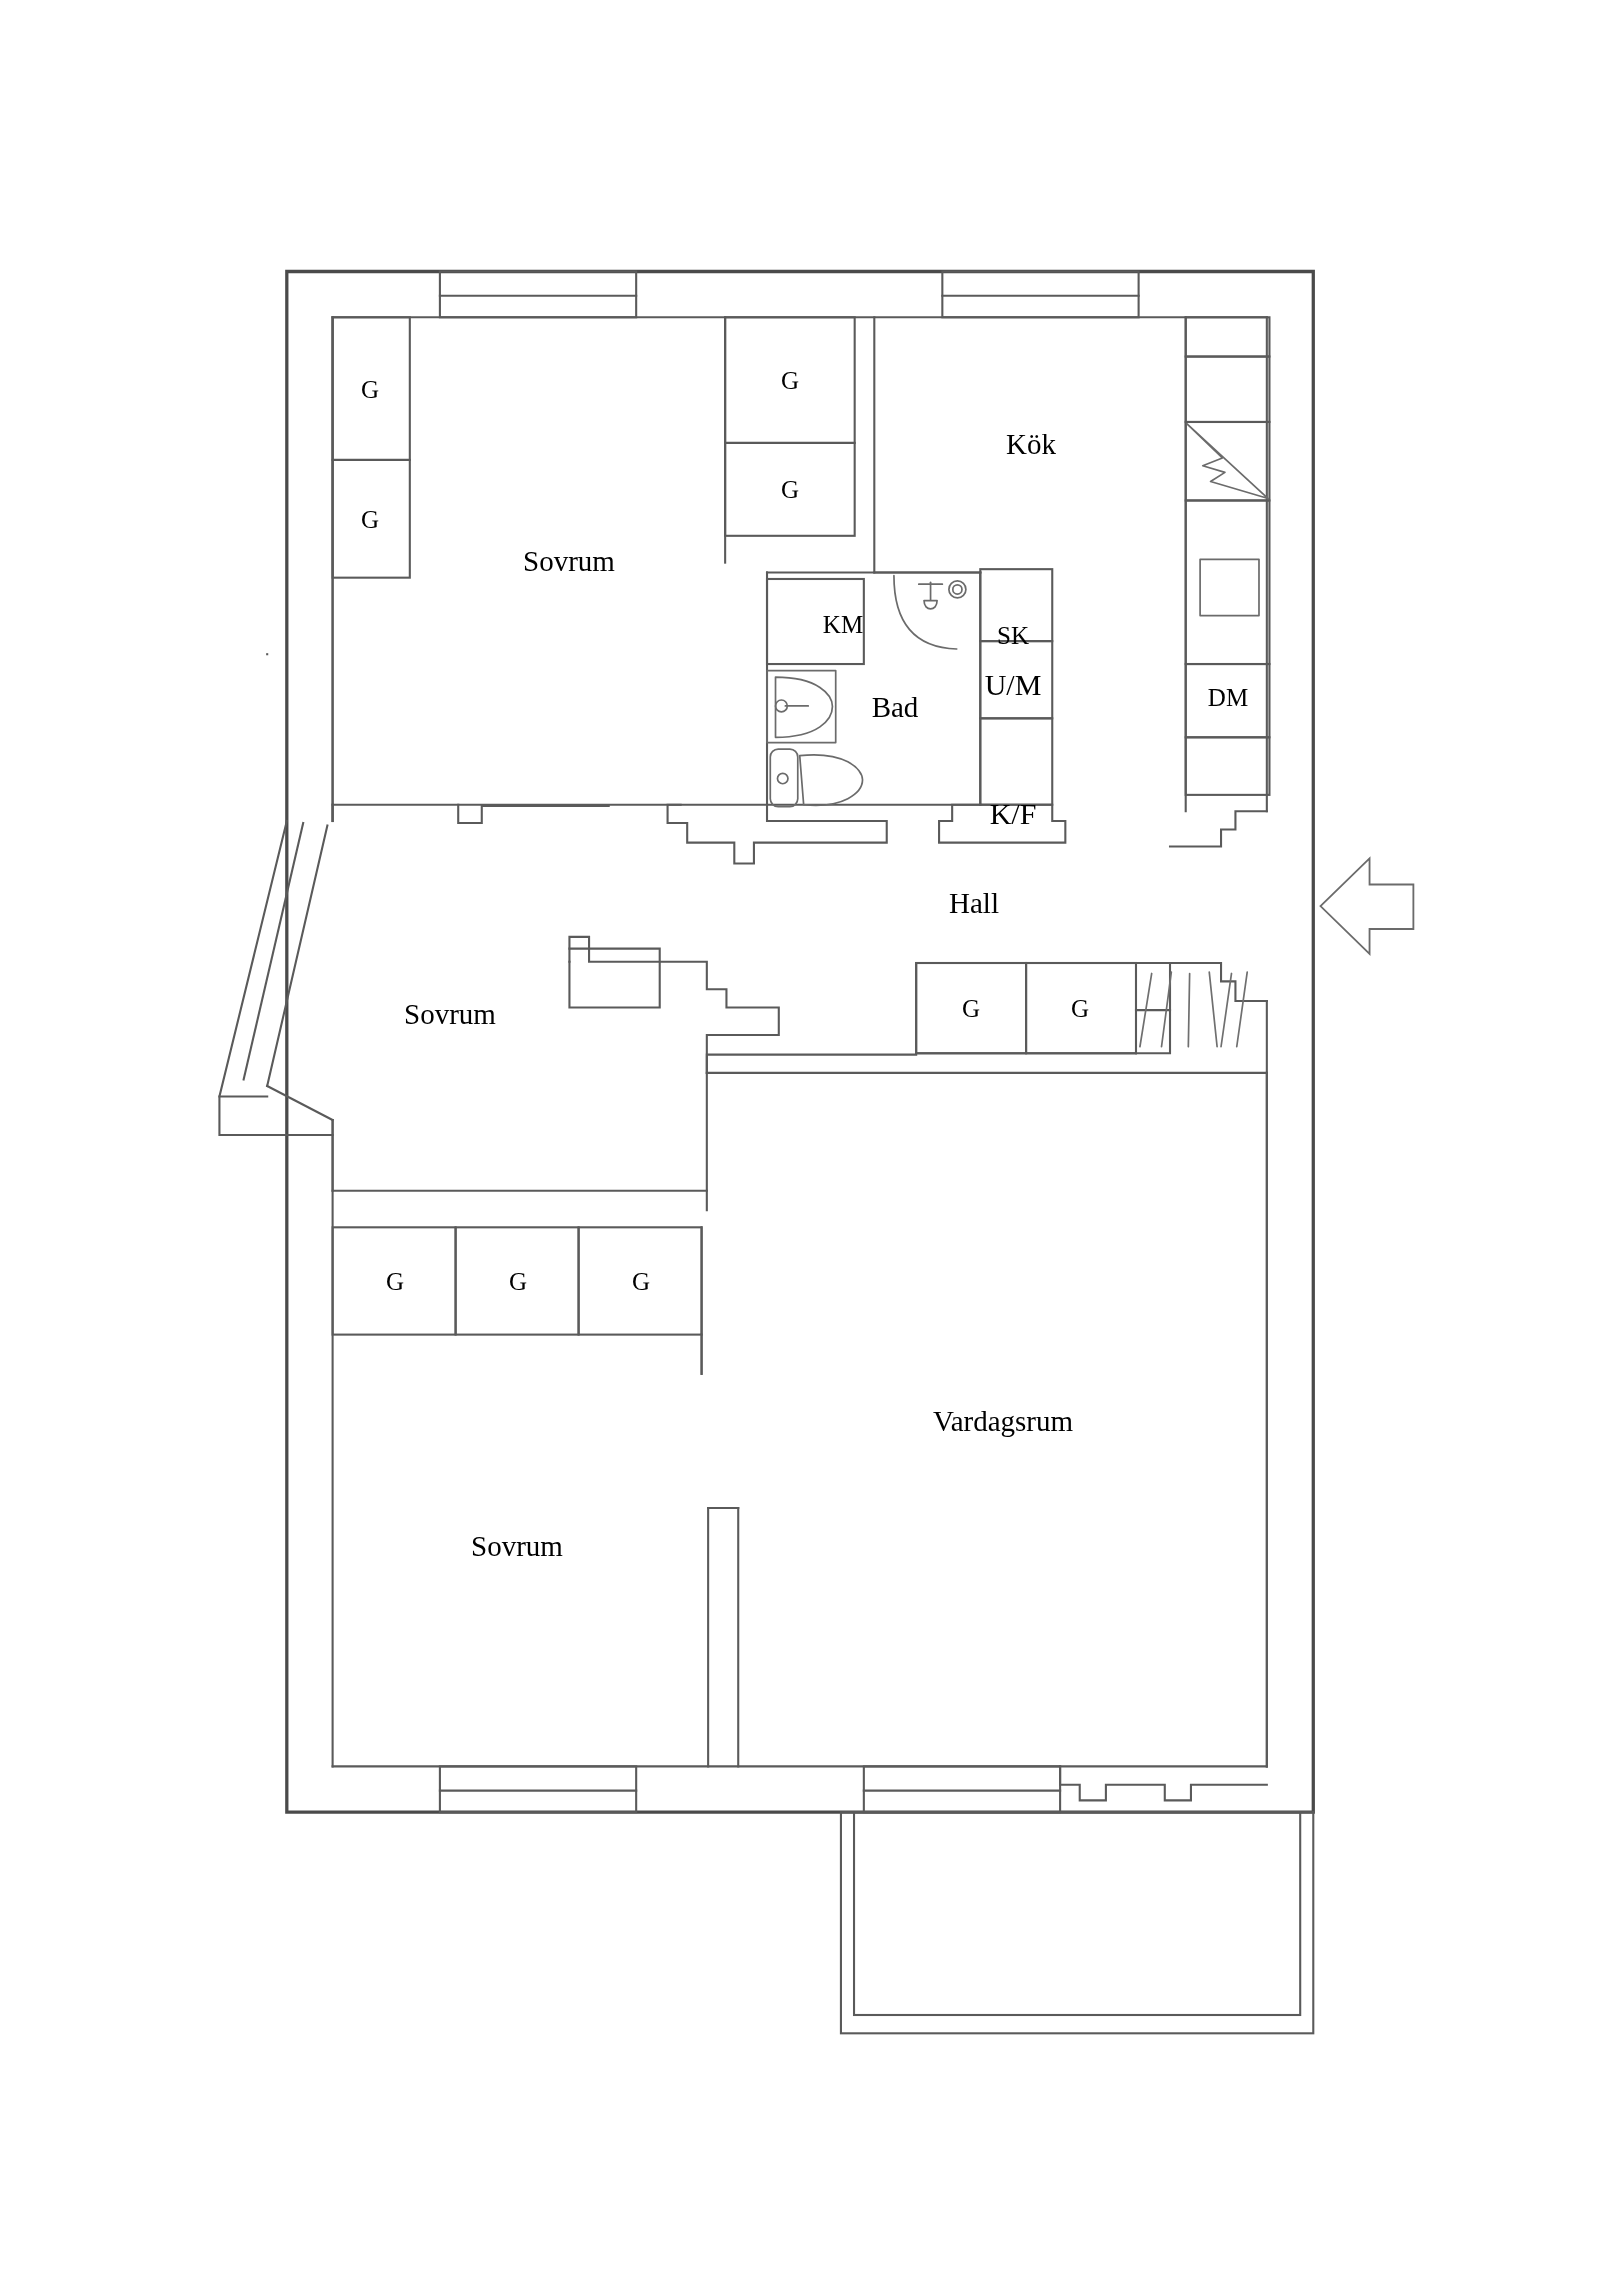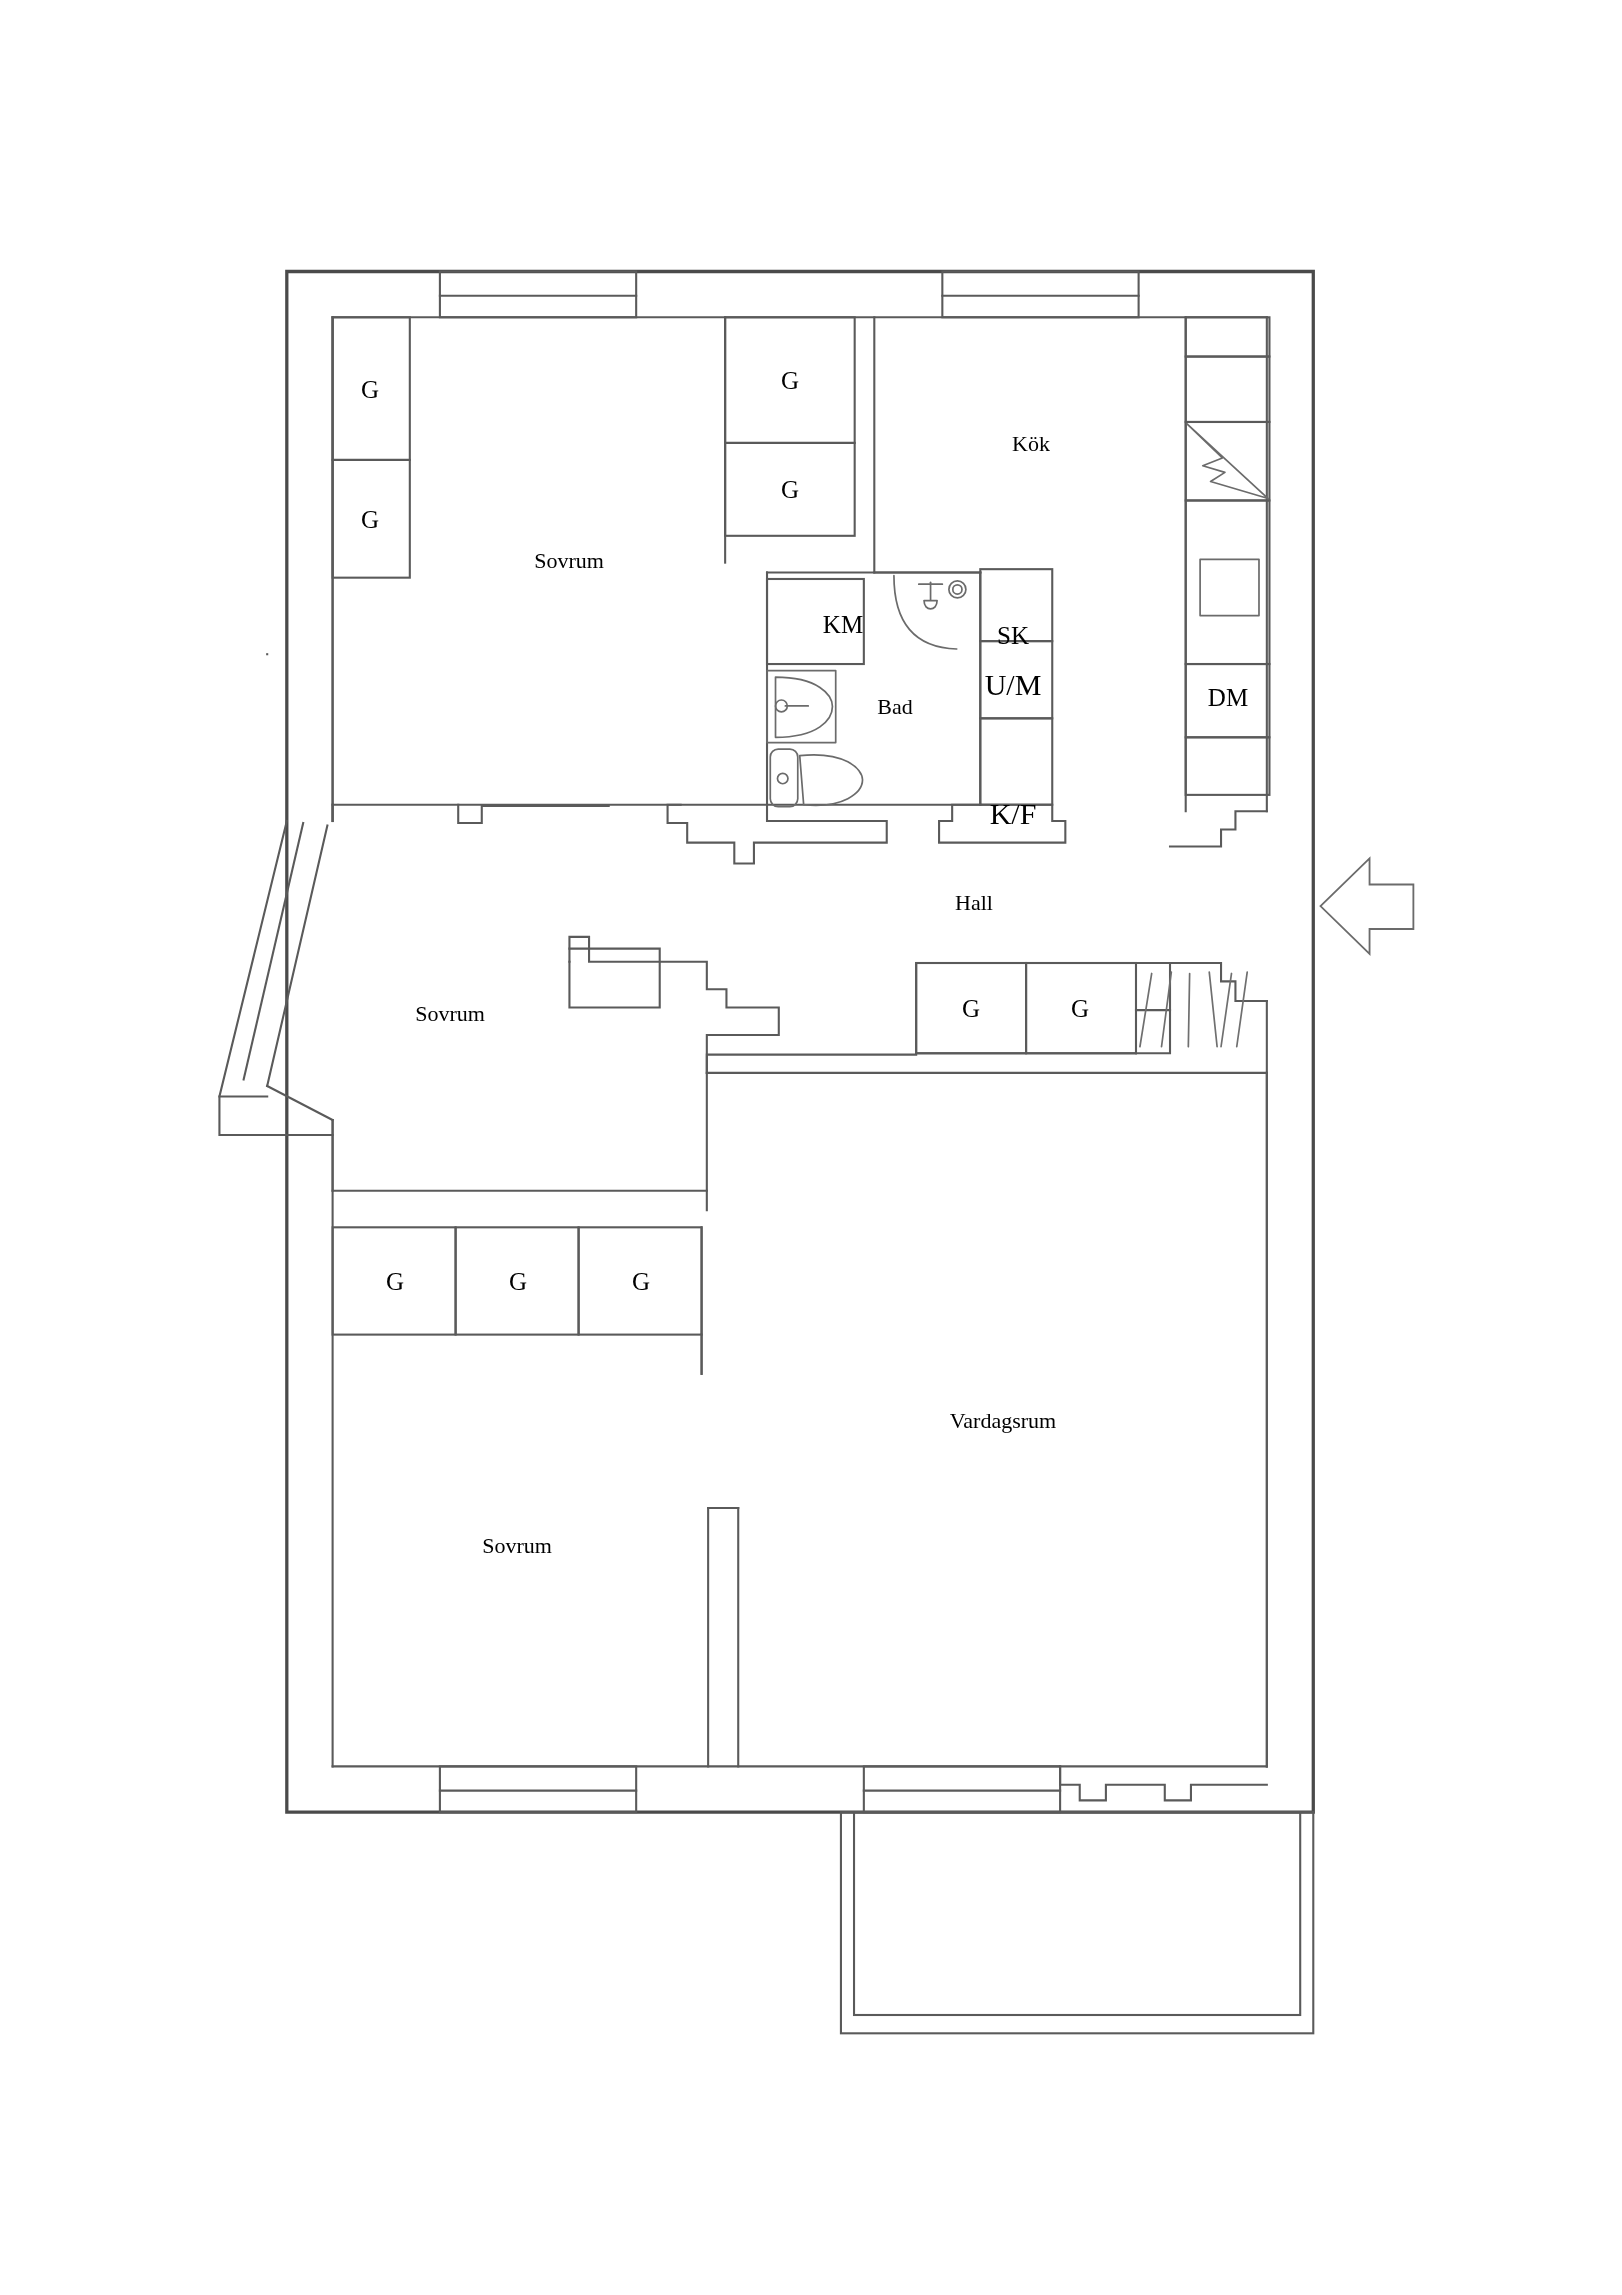--- a/index.html
+++ b/index.html
@@ -70,21 +70,21 @@
   }
   .label {
     position: absolute;
     transform: translate(-50%, -50%);
     white-space: nowrap;
     font-family: "Liberation Serif", "DejaVu Serif", serif;
     color: #000000;
     line-height: 1;
     pointer-events: none;
   }
-  .label.room  { font-size: 22px; }
+  .label.room  { font-size: 29px; }
   .label.unit  { font-size: 25px; }
   .label.small { font-size: 30px; }
 </style>
 </head>
 <body>
 
 <div id="plan-root">
 
   <svg id="floorplan-svg" viewBox="0 0 2480 3508" xmlns="http://www.w3.org/2000/svg">
 

